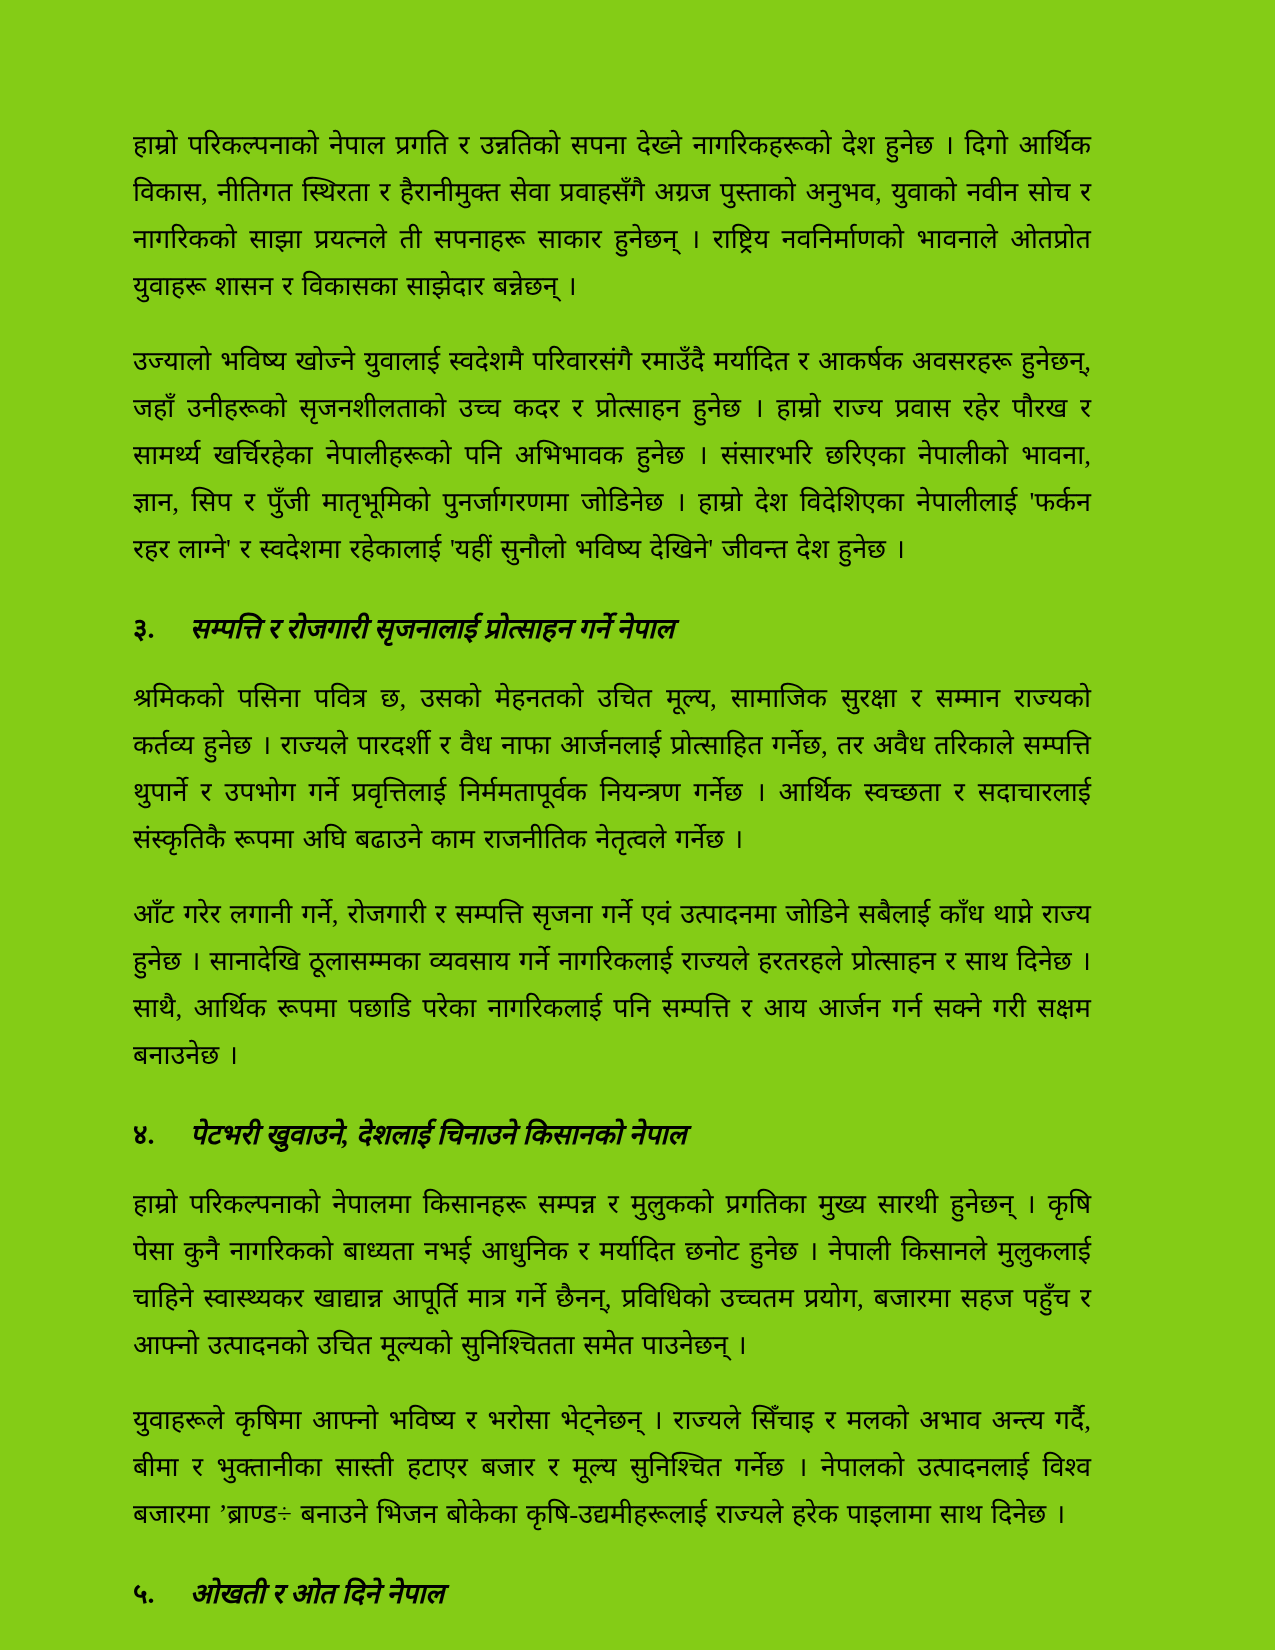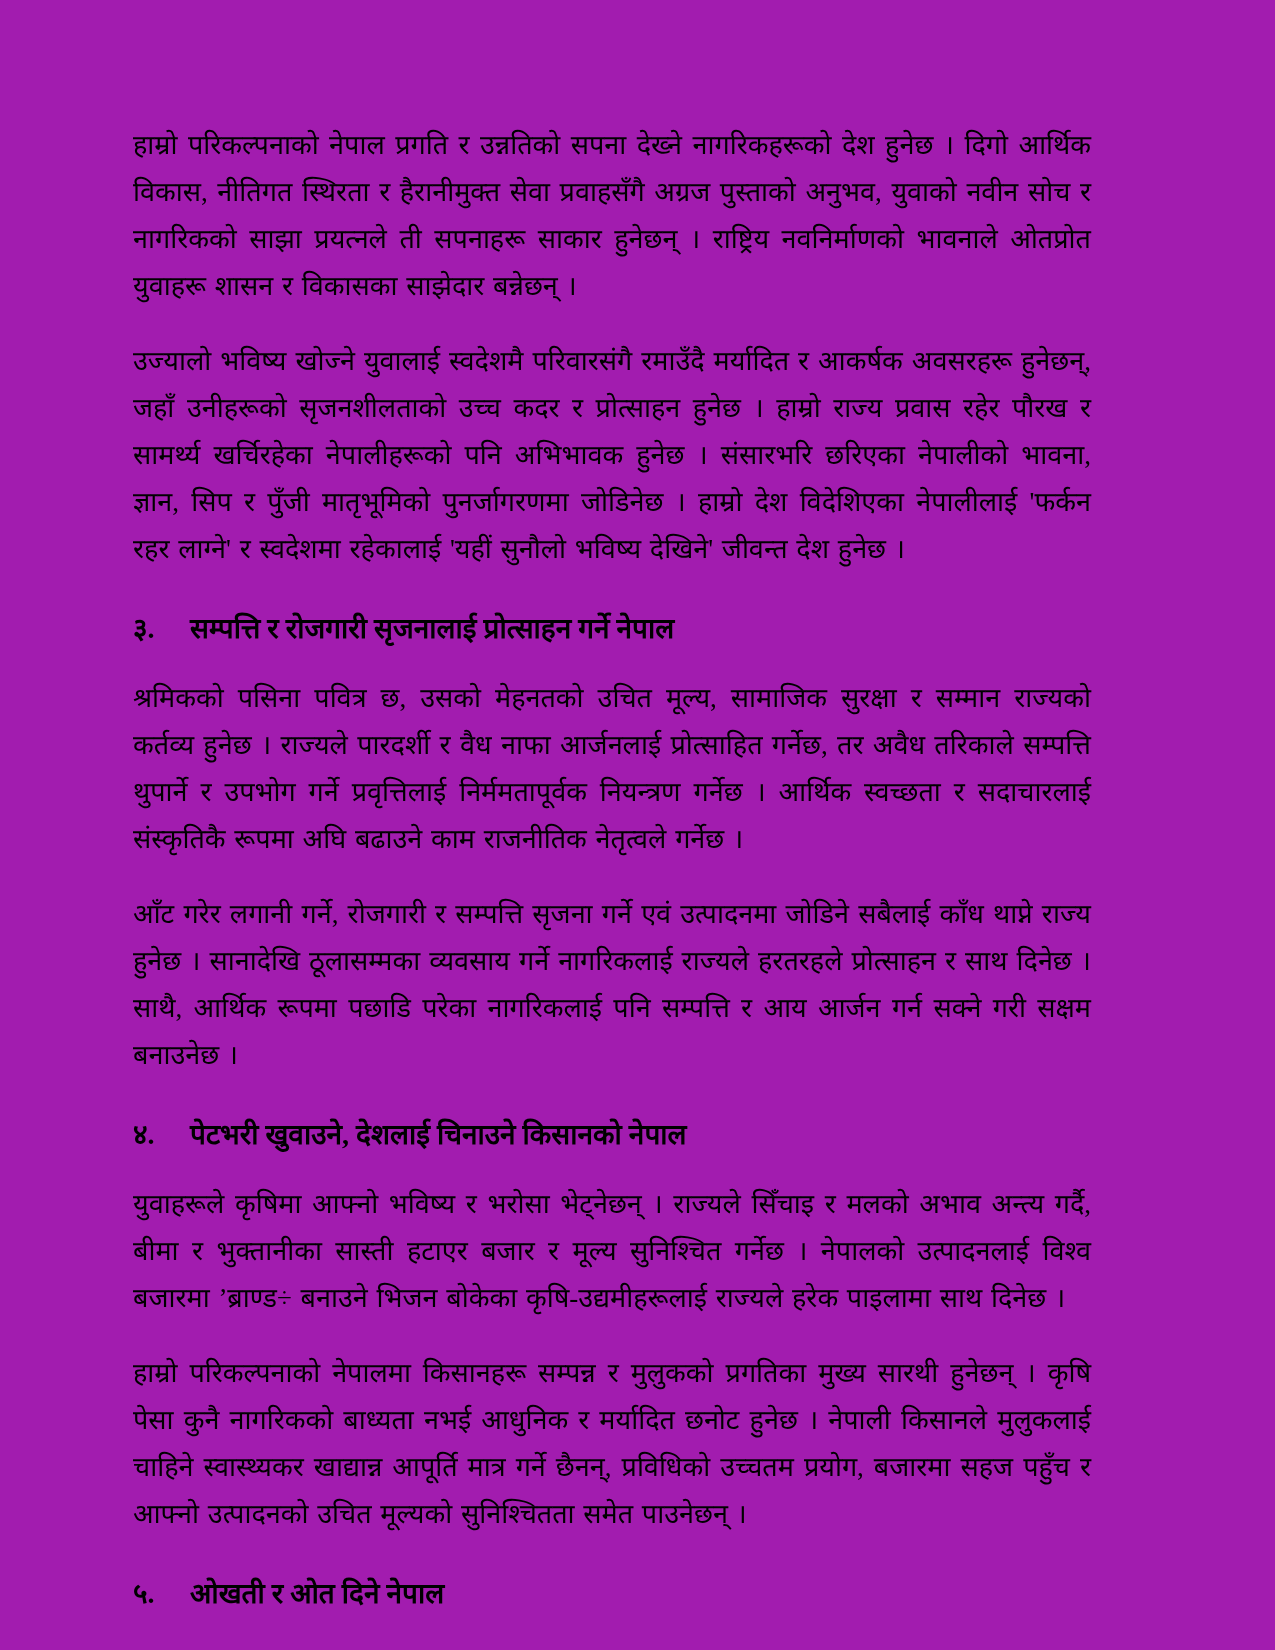--- a/index.html
+++ b/index.html
@@ -4,21 +4,21 @@
 <style>
   html, body {
     margin: 0;
     padding: 0;
     background: #ffffff;
   }
   .page {
     position: relative;
     width: 1275px;
     height: 1650px;
-    background: #a21caf;
+    background: #84cc16;
     overflow: hidden;
     font-family: "Liberation Serif", "DejaVu Serif", serif;
     color: #000000;
   }
   .content {
     position: absolute;
     left: 133px;
     top: 122px;
     width: 958px;
   }
@@ -37,20 +37,21 @@
     font-weight: bold;
     line-height: 40px;
     margin: 36px 0 26px 0;
   }
   .heading .num {
     flex: 0 0 auto;
     width: 57px;
   }
   .heading .title {
     flex: 1 1 auto;
+    font-style: italic;
   }
 </style>
 </head>
 <body>
 
 <div class="page">
   <div class="content">
 
     <p class="para">हाम्रो परिकल्पनाको नेपाल प्रगति र उन्नतिको सपना देख्ने नागरिकहरूको देश हुनेछ । दिगो आर्थिक विकास, नीतिगत स्थिरता र हैरानीमुक्त सेवा प्रवाहसँगै अग्रज पुस्ताको अनुभव, युवाको नवीन सोच र नागरिकको साझा प्रयत्नले ती सपनाहरू साकार हुनेछन् । राष्ट्रिय नवनिर्माणको भावनाले ओतप्रोत युवाहरू शासन र विकासका साझेदार बन्नेछन् ।</p>
 
@@ -63,23 +64,23 @@
 
     <p class="para">श्रमिकको पसिना पवित्र छ, उसको मेहनतको उचित मूल्य, सामाजिक सुरक्षा र सम्मान राज्यको कर्तव्य हुनेछ । राज्यले पारदर्शी र वैध नाफा आर्जनलाई प्रोत्साहित गर्नेछ, तर अवैध तरिकाले सम्पत्ति थुपार्ने र उपभोग गर्ने प्रवृत्तिलाई निर्ममतापूर्वक नियन्त्रण गर्नेछ । आर्थिक स्वच्छता र सदाचारलाई संस्कृतिकै रूपमा अघि बढाउने काम राजनीतिक नेतृत्वले गर्नेछ ।</p>
 
     <p class="para">आँट गरेर लगानी गर्ने, रोजगारी र सम्पत्ति सृजना गर्ने एवं उत्पादनमा जोडिने सबैलाई काँध थाप्ने राज्य हुनेछ । सानादेखि ठूलासम्मका व्यवसाय गर्ने नागरिकलाई राज्यले हरतरहले प्रोत्साहन र साथ दिनेछ । साथै, आर्थिक रूपमा पछाडि परेका नागरिकलाई पनि सम्पत्ति र आय आर्जन गर्न सक्ने गरी सक्षम बनाउनेछ ।</p>
 
     <div class="heading">
       <span class="num">४.</span>
       <span class="title">पेटभरी खुवाउने, देशलाई चिनाउने किसानको नेपाल</span>
     </div>
 
+    <p class="para">हाम्रो परिकल्पनाको नेपालमा किसानहरू सम्पन्न र मुलुकको प्रगतिका मुख्य सारथी हुनेछन् । कृषि पेसा कुनै नागरिकको बाध्यता नभई आधुनिक र मर्यादित छनोट हुनेछ । नेपाली किसानले मुलुकलाई चाहिने स्वास्थ्यकर खाद्यान्न आपूर्ति मात्र गर्ने छैनन्, प्रविधिको उच्चतम प्रयोग, बजारमा सहज पहुँच र आफ्नो उत्पादनको उचित मूल्यको सुनिश्चितता समेत पाउनेछन् ।</p>
+
     <p class="para">युवाहरूले कृषिमा आफ्नो भविष्य र भरोसा भेट्नेछन् । राज्यले सिँचाइ र मलको अभाव अन्त्य गर्दै, बीमा र भुक्तानीका सास्ती हटाएर बजार र मूल्य सुनिश्चित गर्नेछ । नेपालको उत्पादनलाई विश्व बजारमा ’ब्राण्ड÷ बनाउने भिजन बोकेका कृषि-उद्यमीहरूलाई राज्यले हरेक पाइलामा साथ दिनेछ ।</p>
-
-    <p class="para">हाम्रो परिकल्पनाको नेपालमा किसानहरू सम्पन्न र मुलुकको प्रगतिका मुख्य सारथी हुनेछन् । कृषि पेसा कुनै नागरिकको बाध्यता नभई आधुनिक र मर्यादित छनोट हुनेछ । नेपाली किसानले मुलुकलाई चाहिने स्वास्थ्यकर खाद्यान्न आपूर्ति मात्र गर्ने छैनन्, प्रविधिको उच्चतम प्रयोग, बजारमा सहज पहुँच र आफ्नो उत्पादनको उचित मूल्यको सुनिश्चितता समेत पाउनेछन् ।</p>
 
     <div class="heading">
       <span class="num">५.</span>
       <span class="title">ओखती र ओत दिने नेपाल</span>
     </div>
 
   </div>
 </div>
 
 </body></html>

